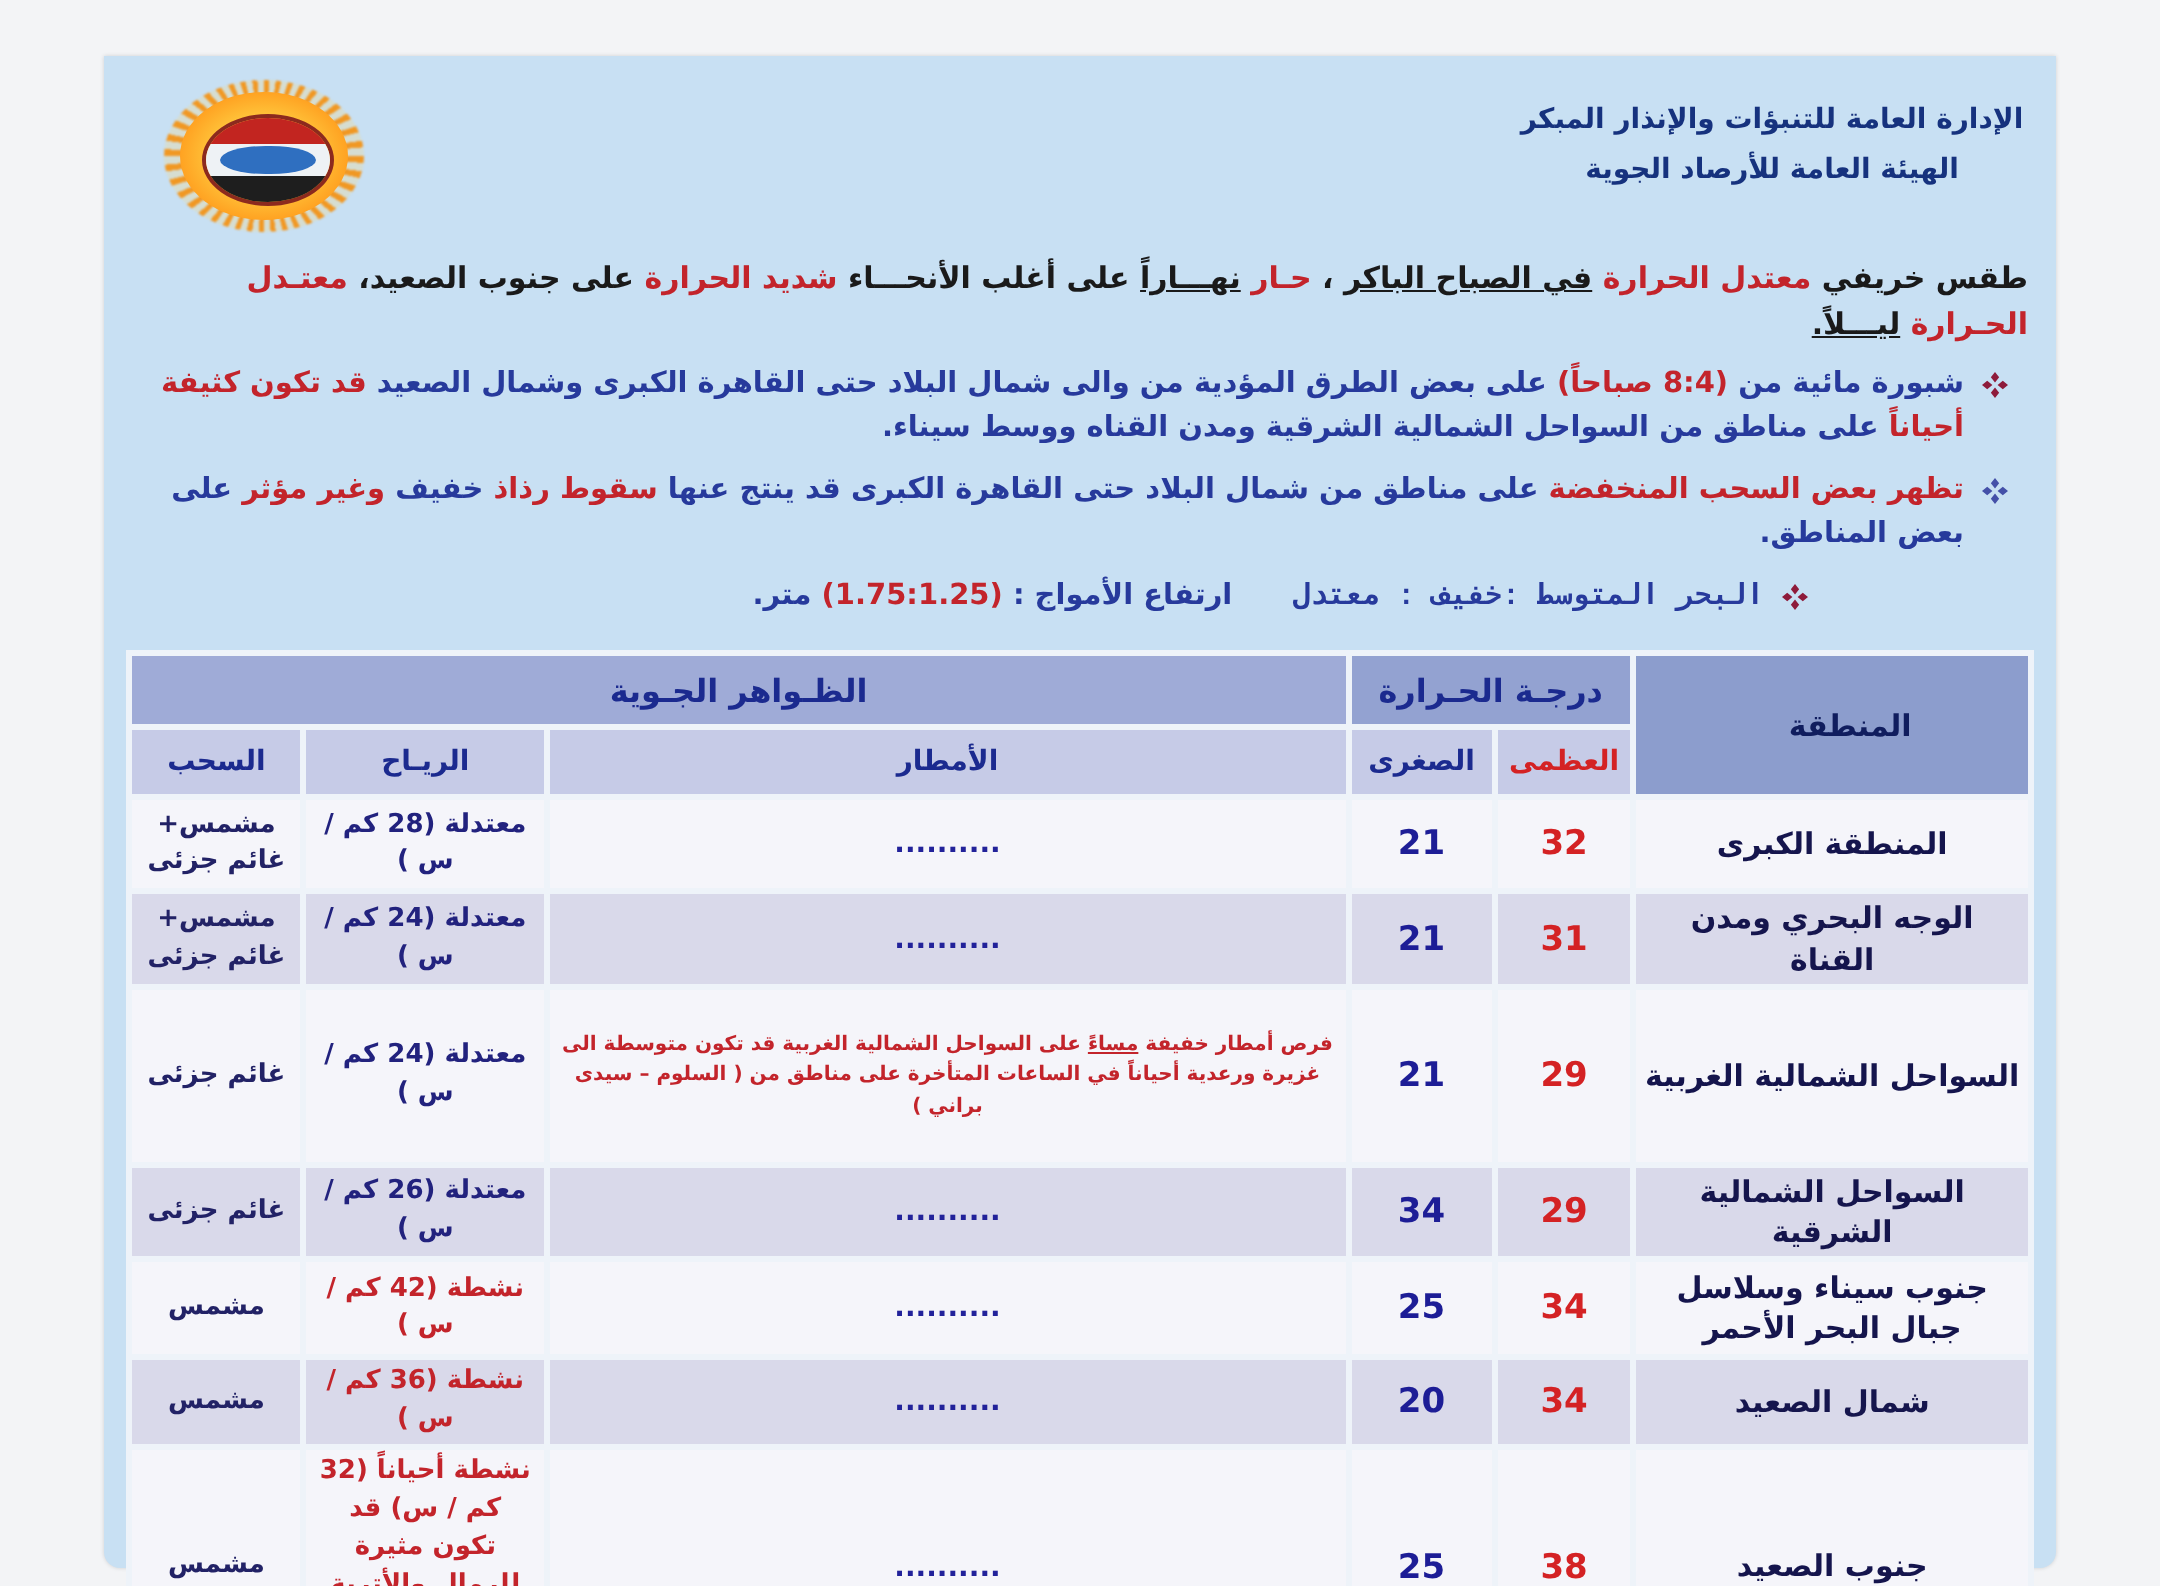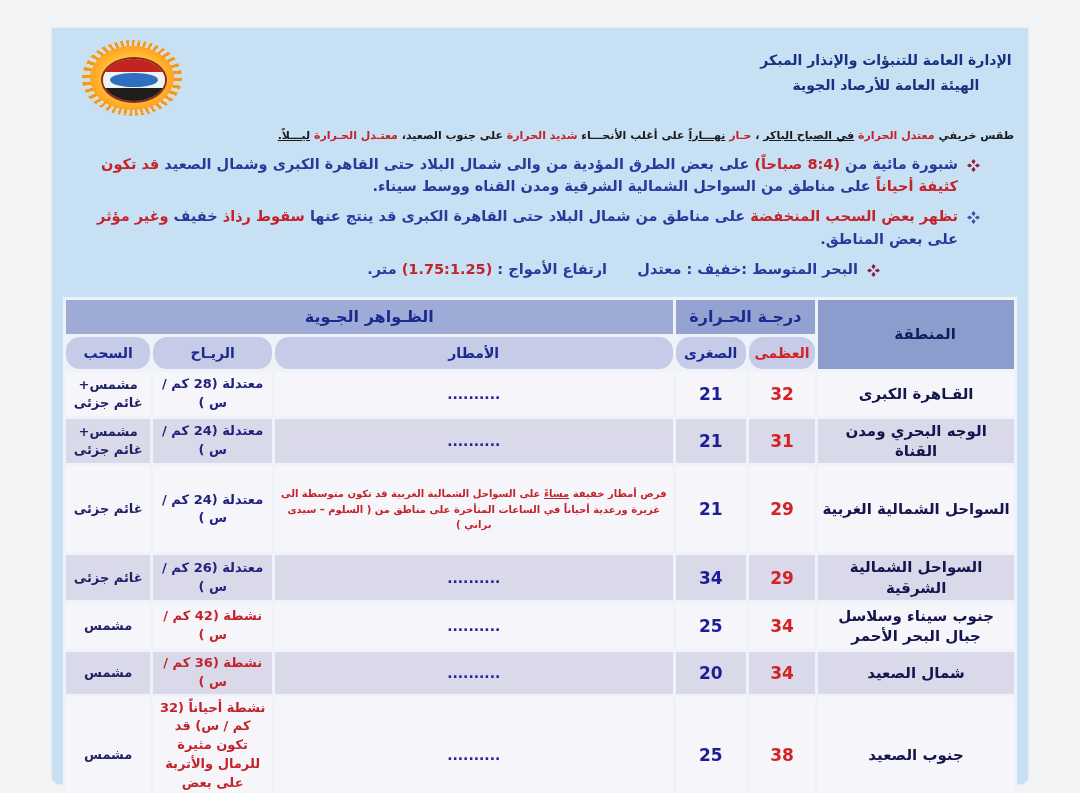--- a/index.html
+++ b/index.html
@@ -26,35 +26,35 @@
           filter:blur(.4px); }
   .sun-core { position:absolute; left:22px; top:8px; width:84px; height:64px; border-radius:50%;
           background:radial-gradient(ellipse at center, #ffeeb0 0%, #ffc93e 40%, #ff9d1e 75%, #f08c14 100%); }
   .emblem { position:absolute; left:33px; top:19px; width:62px; height:42px; border-radius:50%;
           overflow:hidden; border:2px solid #8c2a1e; display:flex; flex-direction:column; }
   .band-red   { flex:3; background:#c22520; }
   .band-white { flex:4; background:#eef2f5; position:relative; }
   .band-black { flex:3; background:#1e1e1e; }
   .cloud { position:absolute; top:1px; bottom:1px; left:7px; right:7px; background:#2f6fc0; border-radius:50%; }
   
-  .intro { padding:8px 14px 0 10px; font-size:11px; font-weight:bold; color:#1a1a1a; line-height:1.5; }
-  .notes { padding:8px 48px 0 14px; }
+  .intro { padding:8px 14px 0 10px; font-size:15px; font-weight:bold; color:#1a1a1a; line-height:1.5; }
+  .notes { padding:8px 24px 0 14px; }
   .note  { display:flex; gap:9px; font-size:14.5px; font-weight:bold; line-height:1.55; margin-bottom:8px; }
   .note .ic { flex:0 0 auto; margin-top:3px; }
   .ic.maroon { color:#8e1b3a; }
   .ic.blue   { color:#4450a8; }
   .note.indent { padding-right:100px; }
   
   .tablewrap { padding:5px 11px 0 11px; }
   table { width:100%; border-collapse:separate; border-spacing:3px; table-layout:fixed; background:#eef3f9; }
   th, td { text-align:center; vertical-align:middle; padding:2px 4px; overflow:hidden; }
   th.h1 { background:#9fabd7; color:#1b2a8f; font-size:16px; font-weight:bold; height:30px; }
   th.h1-temp { background:#93a2d1; }
   th.h1-region { background:#8c9dcd; color:#101d5e; font-size:15px;padding-left:22px; }
-  th.h2 { background:#c6cbe7; color:#1b2a8f; font-size:14px; font-weight:bold; height:28px;border-radius:14px; }
+  th.h2 { background:#c6cbe7; color:#1b2a8f; font-size:14px; font-weight:bold; height:28px; }
   th.h2-max { color:#d42224; }
   tr.w td { background:#f5f5fa; }
   tr.l td { background:#d9d9ea; }
   td.region { color:#15154d; font-size:15px; font-weight:bold; line-height:1.35; }
   td.tmax { color:#d42224; font-size:17px; font-weight:bold; }
   td.tmin { color:#1d1d96; font-size:17px; font-weight:bold; }
   td.rain { color:#22229a; font-size:14px; font-weight:bold; }
   td.rain-red { color:#c3242b; font-size:10px; line-height:1.55; }
   td.wind { color:#22227e; font-size:13px; font-weight:bold; line-height:1.45; }
   td.wind-red { color:#c3242b; }
@@ -99,21 +99,21 @@
     <div class="note">
       <span class="ic blue"><svg width="13" height="13" viewBox="0 0 20 20">
             <path d="M10 0 L13.2 4 L10 8 L6.8 4 Z M10 12 L13.2 16 L10 20 L6.8 16 Z M0 10 L4 6.8 L8 10 L4 13.2 Z M12 10 L16 6.8 L20 10 L16 13.2 Z" fill="currentColor"></path>
           </svg></span>
       <span><span style="color: rgb(195, 36, 43);">تظهر بعض السحب المنخفضة</span><span style="color: rgb(39, 58, 156);"> على مناطق من شمال البلاد حتى القاهرة الكبرى قد ينتج عنها </span><span style="color: rgb(195, 36, 43);">سقوط رذاذ</span><span style="color: rgb(39, 58, 156);"> خفيف </span><span style="color: rgb(195, 36, 43);">وغير مؤثر</span><span style="color: rgb(39, 58, 156);"> على بعض المناطق.</span></span>
     </div>
     <div class="note indent">
       <span class="ic maroon"><svg width="13" height="13" viewBox="0 0 20 20">
             <path d="M10 0 L13.2 4 L10 8 L6.8 4 Z M10 12 L13.2 16 L10 20 L6.8 16 Z M0 10 L4 6.8 L8 10 L4 13.2 Z M12 10 L16 6.8 L20 10 L16 13.2 Z" fill="currentColor"></path>
           </svg></span>
-      <span><span style="color: rgb(39, 58, 156);">البحر المتوسط :خفيف : معتدل</span><span style="color: rgb(39, 58, 156);">&nbsp;&nbsp;&nbsp;&nbsp;&nbsp;&nbsp;</span><span style="color: rgb(39, 58, 156);">ارتفاع الأمواج : </span><span style="color: rgb(195, 36, 43);">(1.75:1.25)</span><span style="color: rgb(39, 58, 156);"> متر.</span></span>
+      <span><span style="color: rgb(39, 58, 156); font-family: Liberation Mono, monospace;">البحر المتوسط :خفيف : معتدل</span><span style="color: rgb(39, 58, 156);">&nbsp;&nbsp;&nbsp;&nbsp;&nbsp;&nbsp;</span><span style="color: rgb(39, 58, 156);">ارتفاع الأمواج : </span><span style="color: rgb(195, 36, 43);">(1.75:1.25)</span><span style="color: rgb(39, 58, 156);"> متر.</span></span>
     </div>
   </div>
 
   <div class="tablewrap">
     <table>
       <colgroup>
         <col style="width:195px">
           <col style="width:66px">
           <col style="width:70px">
         <col style="width:396px">
@@ -127,21 +127,21 @@
         <th class="h1" colspan="3">الظـواهر الجـوية</th>
       </tr>
       <tr>
         <th class="h2 h2-max">العظمى</th>
         <th class="h2">الصغرى</th>
         <th class="h2">الأمطار</th>
         <th class="h2">الريـاح</th>
         <th class="h2">السحب</th>
       </tr>
       <tr class="w r1">
-        <td class="region">القـاهرة الكبرى</td>
+        <td class="region">المنطقة الكبرى</td>
         <td class="tmax">32</td>
         <td class="tmin">21</td>
         <td class="rain">..........</td>
         <td class="wind">معتدلة (28 كم / س )</td>
         <td class="clouds">مشمس+ غائم جزئى</td>
       </tr>
       <tr class="l r2">
         <td class="region">الوجه البحري ومدن القناة</td>
         <td class="tmax">31</td>
         <td class="tmin">21</td>

